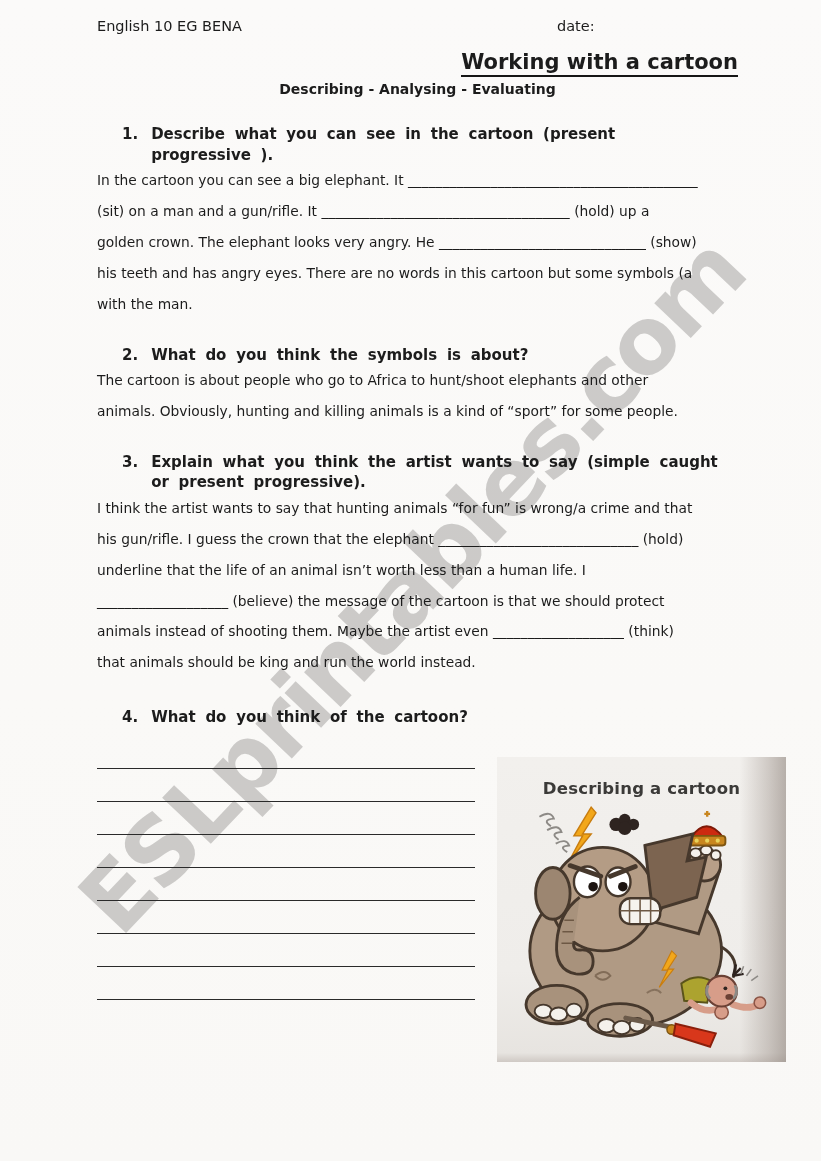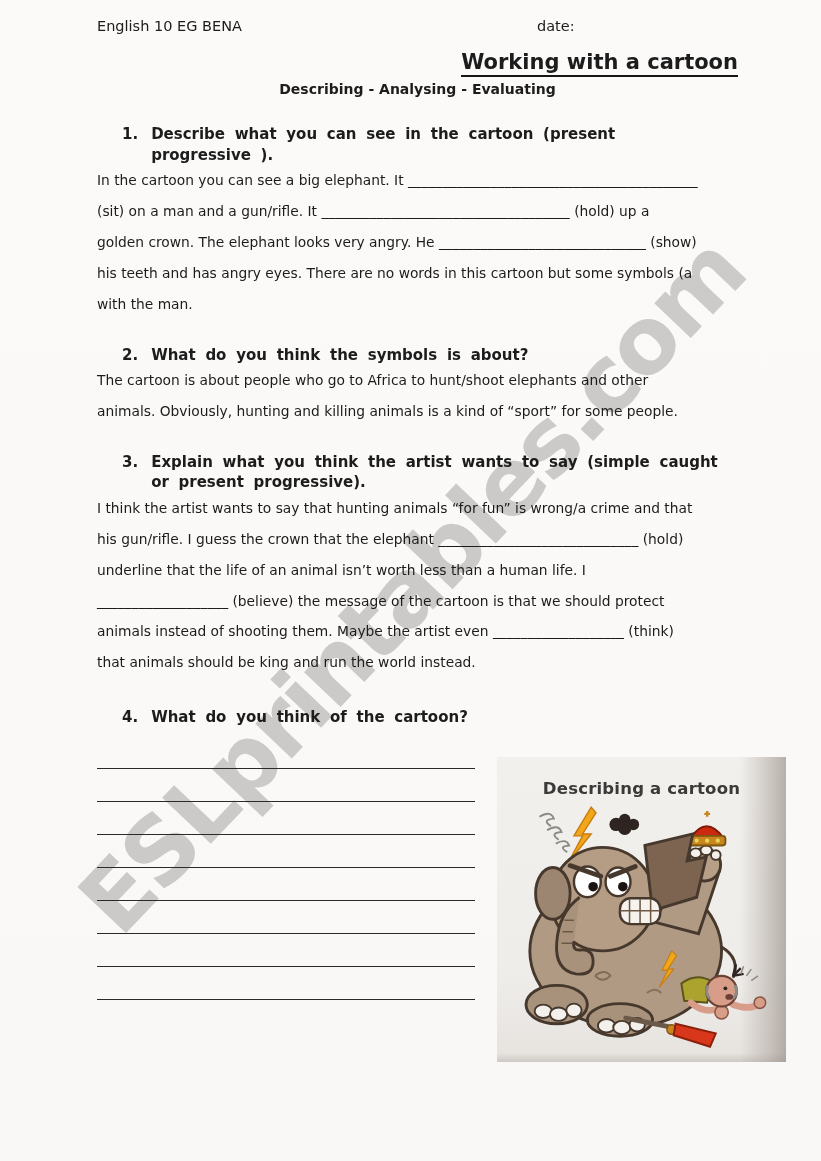--- a/index.html
+++ b/index.html
@@ -9,21 +9,21 @@
     font-family:"DejaVu Sans",sans-serif;color:#1c1c1c;
   }
   .watermark{
     position:absolute;left:412px;top:586px;z-index:1;
     transform:translate(-50%,-50%) rotate(-46.5deg);
     font-size:92px;font-weight:bold;letter-spacing:-3px;white-space:nowrap;
     color:rgba(166,164,162,0.55);
   }
   .content{position:relative;z-index:2;padding:18px 83px 0 97px;}
   .header-row{position:relative;font-size:14.5px;height:20px;}
-  .date-label{position:absolute;left:440px;top:0;}
+  .date-label{position:absolute;left:460px;top:0;}
   .title-wrap{text-align:right;margin-top:12px;}
   .page-title{
     display:inline-block;font-size:21px;font-weight:bold;
     border-bottom:2px solid #161616;padding-bottom:1px;
   }
   .subtitle{text-align:center;font-size:14px;font-weight:bold;margin-top:4px;}
   .q-heading{
     display:flex;font-size:15px;font-weight:bold;
     word-spacing:0.3em;line-height:20.5px;padding-left:25px;
   }

